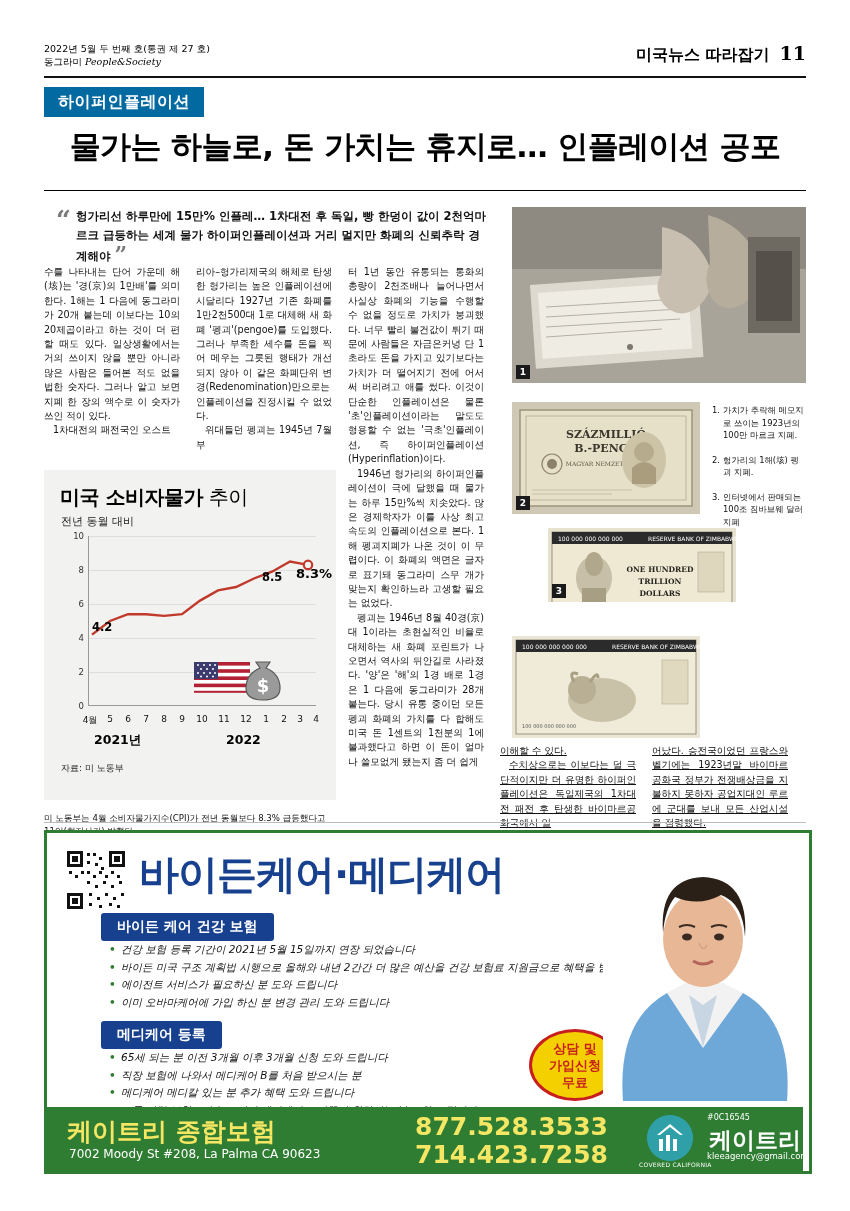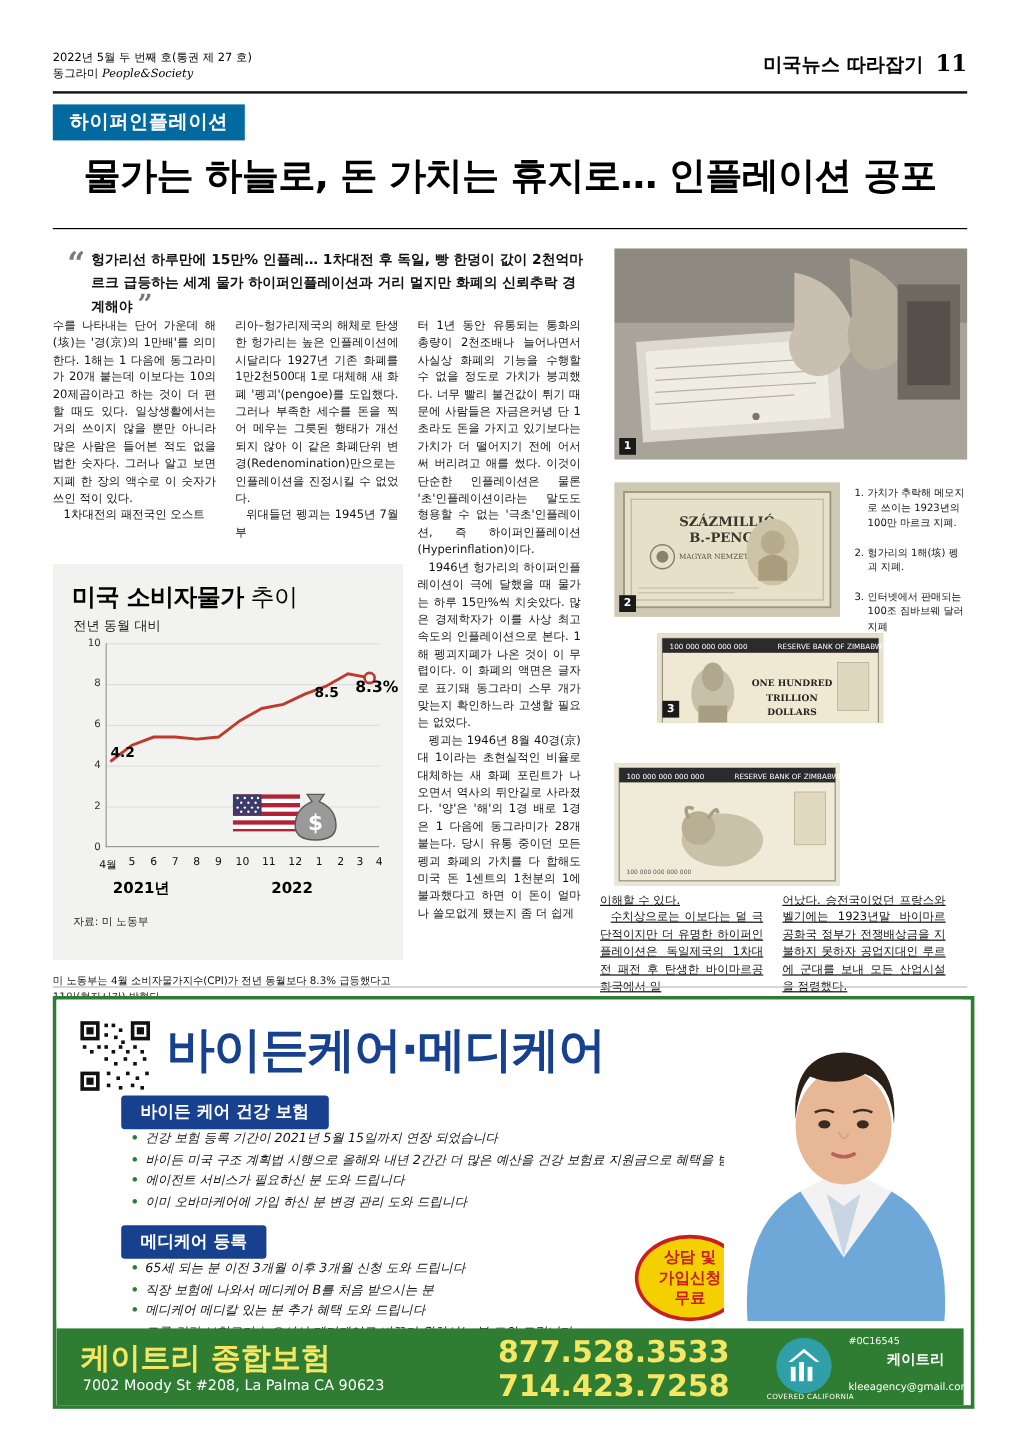--- a/index.html
+++ b/index.html
@@ -207,21 +207,21 @@
     line-height:28px;
   }
   .ad-cov{
     position:absolute;left:600px;top:8px;width:46px;height:46px;border-radius:50%;
     background:#2fa0a8;
   }
   .ad-cov-label{
     position:absolute;left:592px;top:54px;color:#fff;font-size:6px;letter-spacing:0.3px;
   }
   .ad-agency{
-    position:absolute;left:692px;top:18px;color:#fff;font-size:12px;font-weight:bold;text-align:center;
+    position:absolute;left:662px;top:18px;color:#fff;font-size:23px;font-weight:bold;
   }
   .ad-lic{position:absolute;left:660px;top:6px;color:#fff;font-size:8px;}
   .ad-email{position:absolute;left:660px;top:44px;color:#fff;font-size:8.5px;}
 </style>
 </head>
 <body>
 
 <div class="page">
 
   <div class="masthead">

